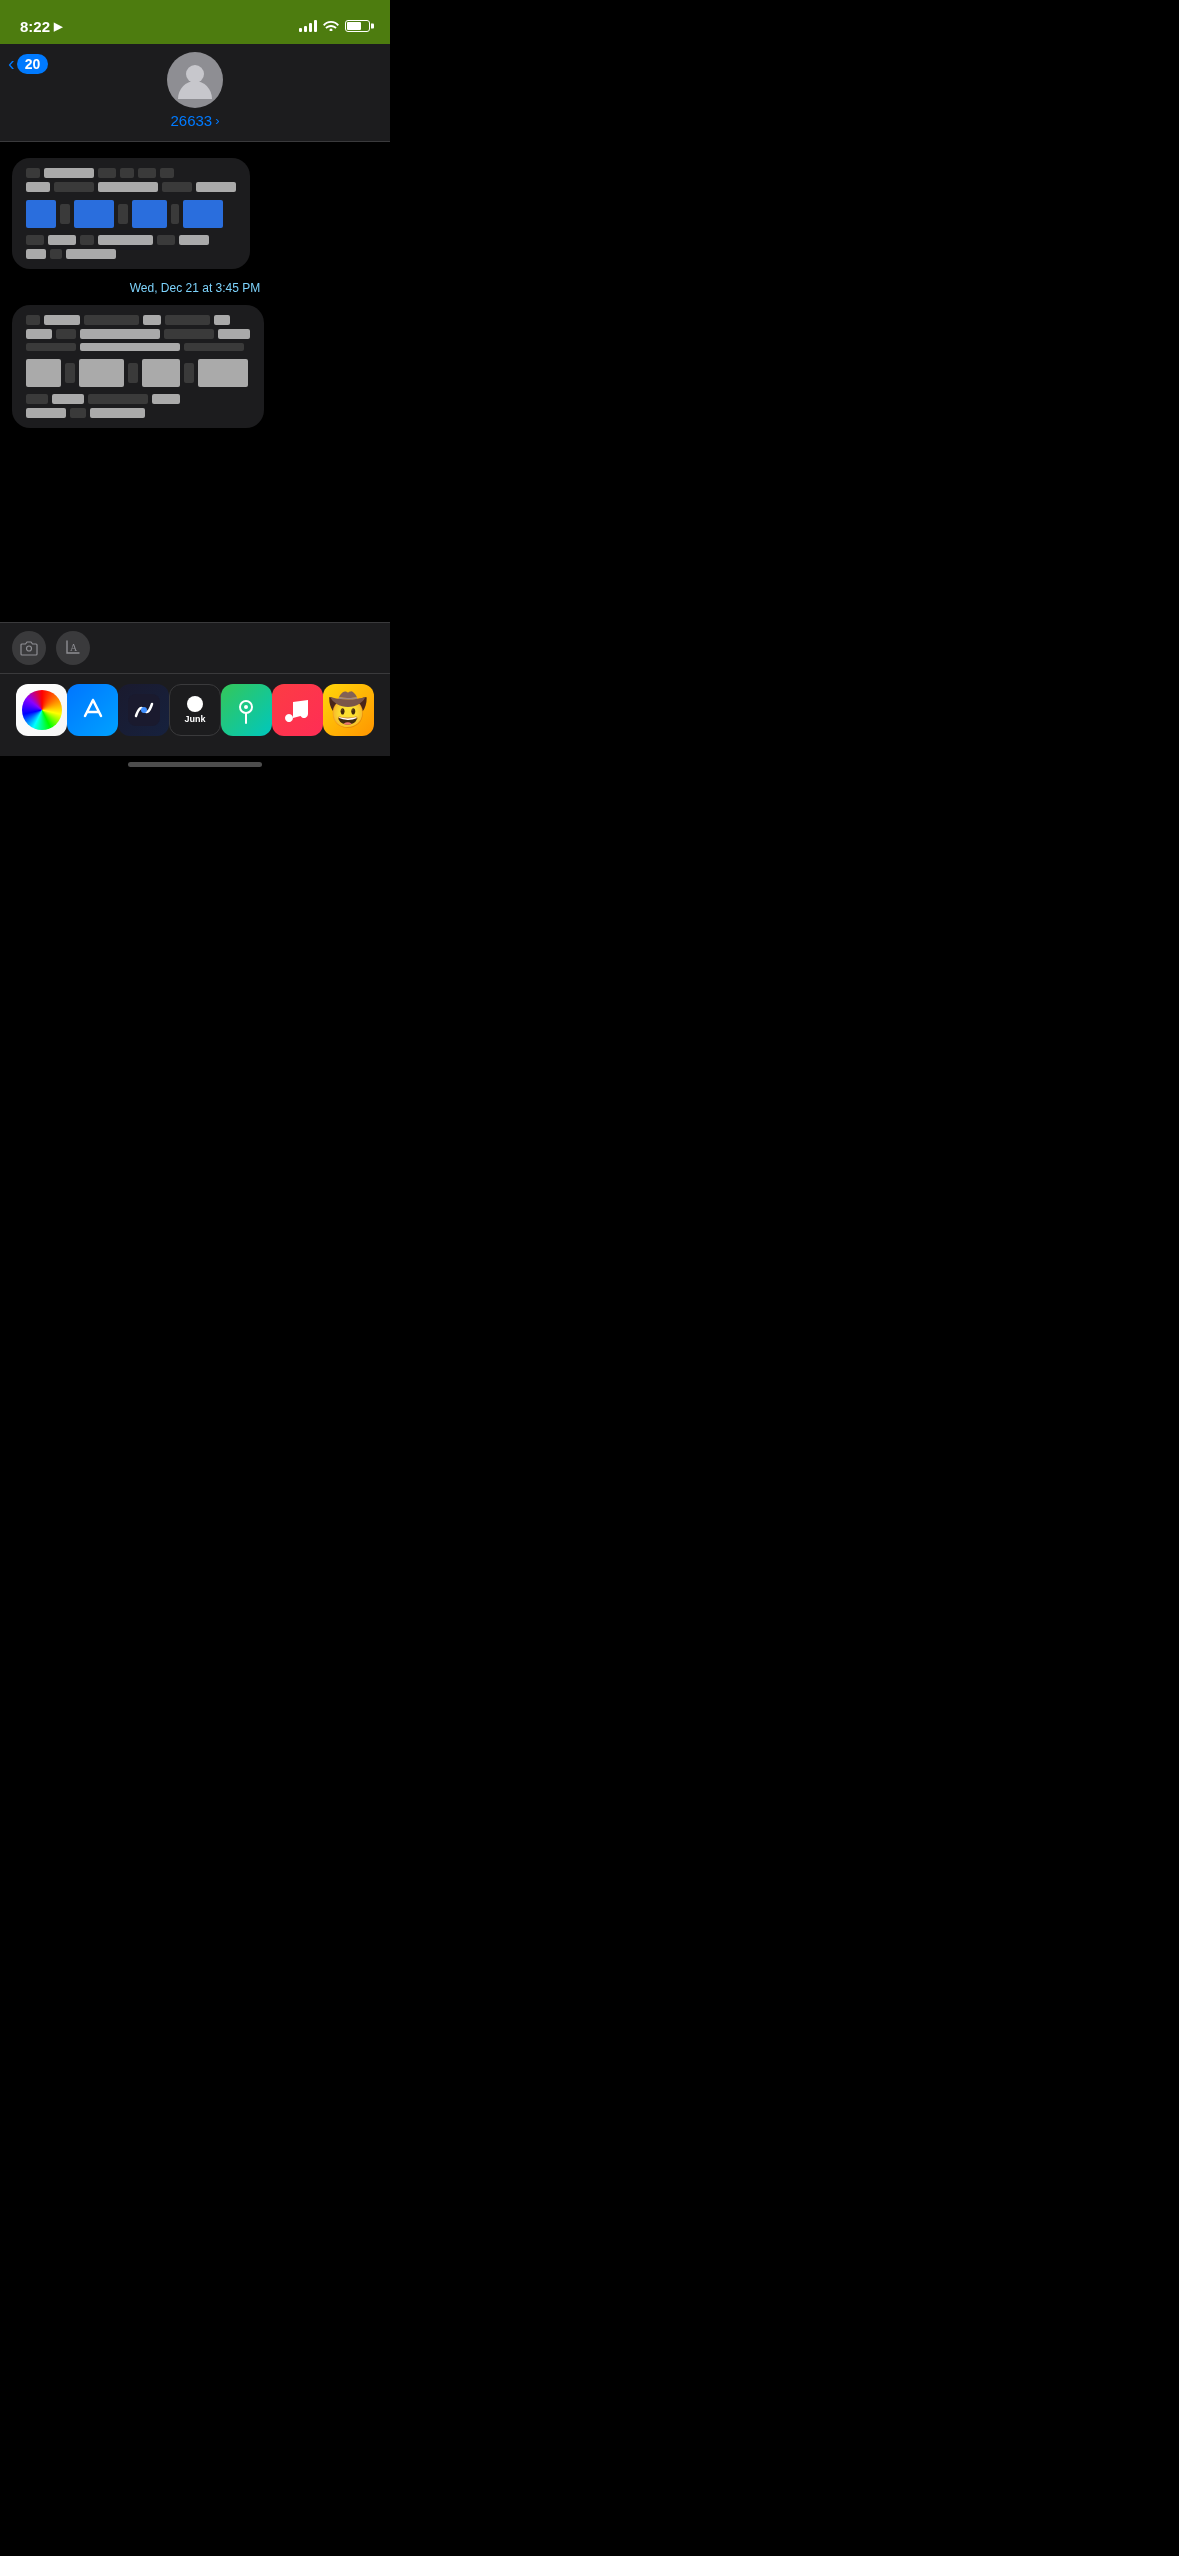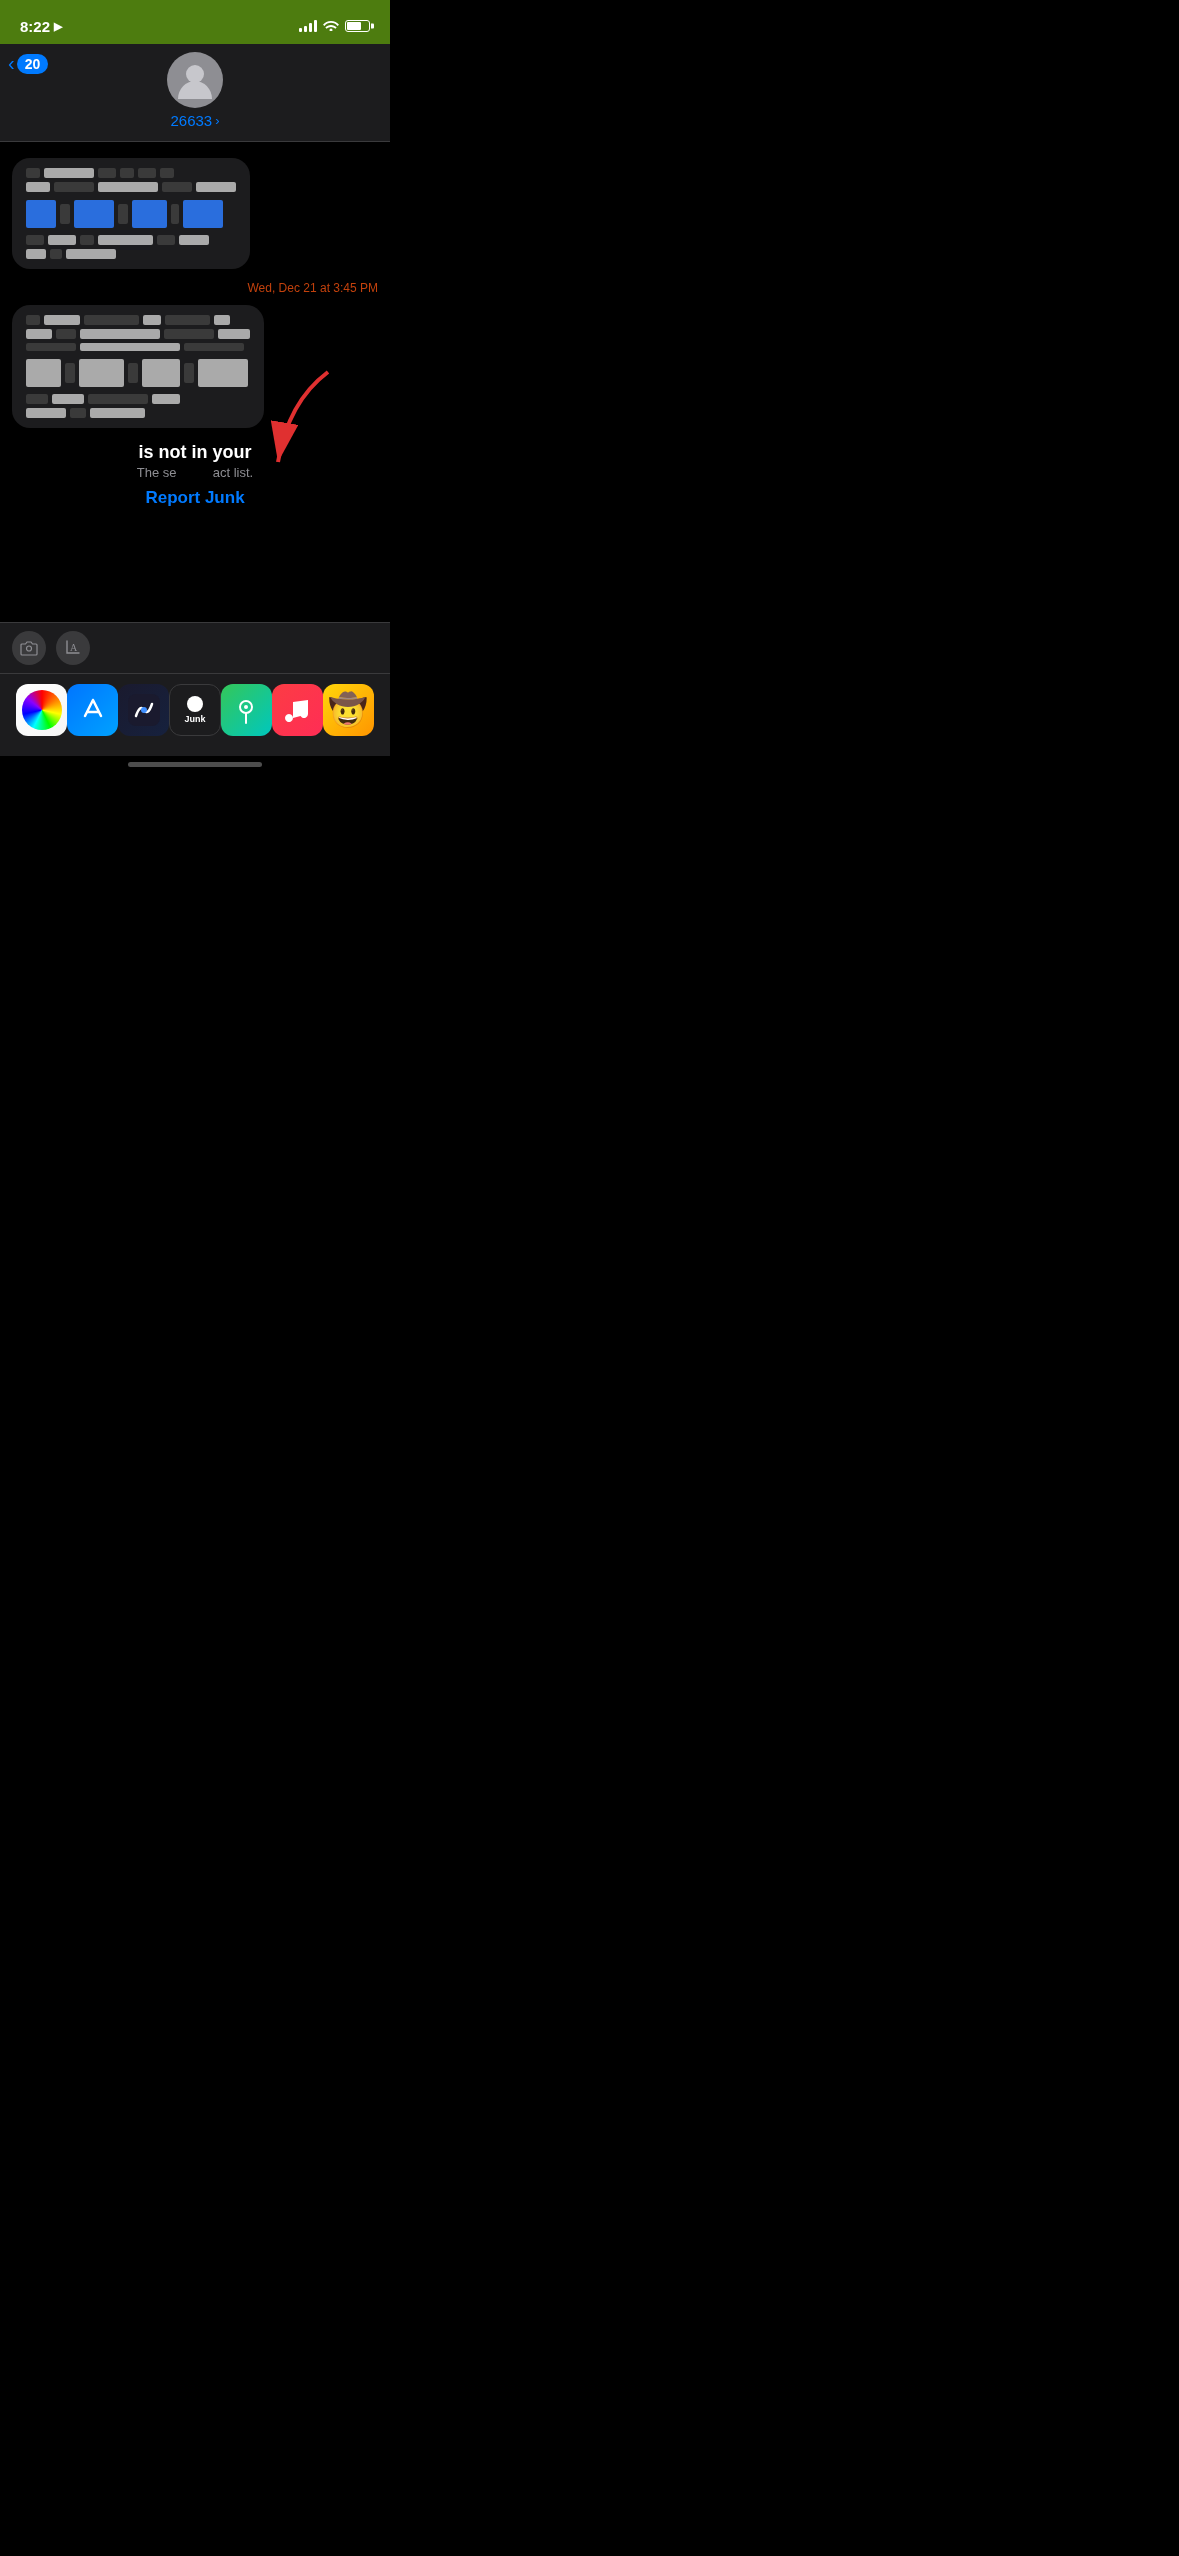--- a/index.html
+++ b/index.html
@@ -153,22 +153,22 @@
     .blur-block {
       background: #555;
       border-radius: 2px;
       height: 10px;
     }
     .blur-block.white { background: #aaa; }
     .blur-block.blue { background: #2a6edd; }
     .blur-block.dark { background: #3a3a3a; }
 
     .timestamp {
-      text-align: right;
-      color: #c2410c;
+      text-align: center;
+      color: #7dd3fc;
       font-size: 12px;
       margin: 10px 0;
     }
     .report-junk {
       text-align: center;
       color: #007aff;
       font-size: 17px;
       font-weight: 700;
       margin: 4px 0 16px;
     }
@@ -405,39 +405,20 @@
         </div>
         <div class="blur-row">
           <div class="blur-block white" style="width:40px;"></div>
           <div class="blur-block dark" style="width:16px;"></div>
           <div class="blur-block white" style="width:55px;"></div>
         </div>
       </div>
     </div>
   </div>
 
-  <div style="text-align:center; margin-top:14px; position:relative;">
-
-    <svg style="position:absolute; right:20px; top:-80px;" width="120" height="130" viewBox="0 0 120 130">
-      <defs>
-        <marker id="arrowhead" markerWidth="10" markerHeight="7" refX="10" refY="3.5" orient="auto">
-          <polygon points="0 0, 10 3.5, 0 7" fill="#e03030"></polygon>
-        </marker>
-      </defs>
-      <path d="M90 10 Q50 40 40 100" stroke="#e03030" stroke-width="4" fill="none" marker-end="url(#arrowhead)"></path>
-    </svg>
-
-    <p style="color:#fff; font-size:18px; font-weight:600; margin-bottom:2px;">
-      <span>is not in your</span>
-    </p>
-    <p style="color:#8e8e93; font-size:13px; margin-bottom:8px;">
-      <span>The se</span>&nbsp;&nbsp;&nbsp;&nbsp;&nbsp;&nbsp;&nbsp;&nbsp;&nbsp;&nbsp;<span>act list.</span>
-    </p>
-    <p class="report-junk">Report Junk</p>
-  </div>
 
 </div>
 
 <div class="input-area">
   <div class="input-icon-btn">
     <svg width="18" height="16" viewBox="0 0 18 16" fill="none">
       <path d="M7 2l-1.5 2H2a1 1 0 0 0-1 1v9a1 1 0 0 0 1 1h14a1 1 0 0 0 1-1V5a1 1 0 0 0-1-1h-3.5L11 2H7z" stroke="#8e8e93" stroke-width="1.2"></path>
       <circle cx="9" cy="8.5" r="2.5" stroke="#8e8e93" stroke-width="1.2"></circle>
     </svg>
   </div>

